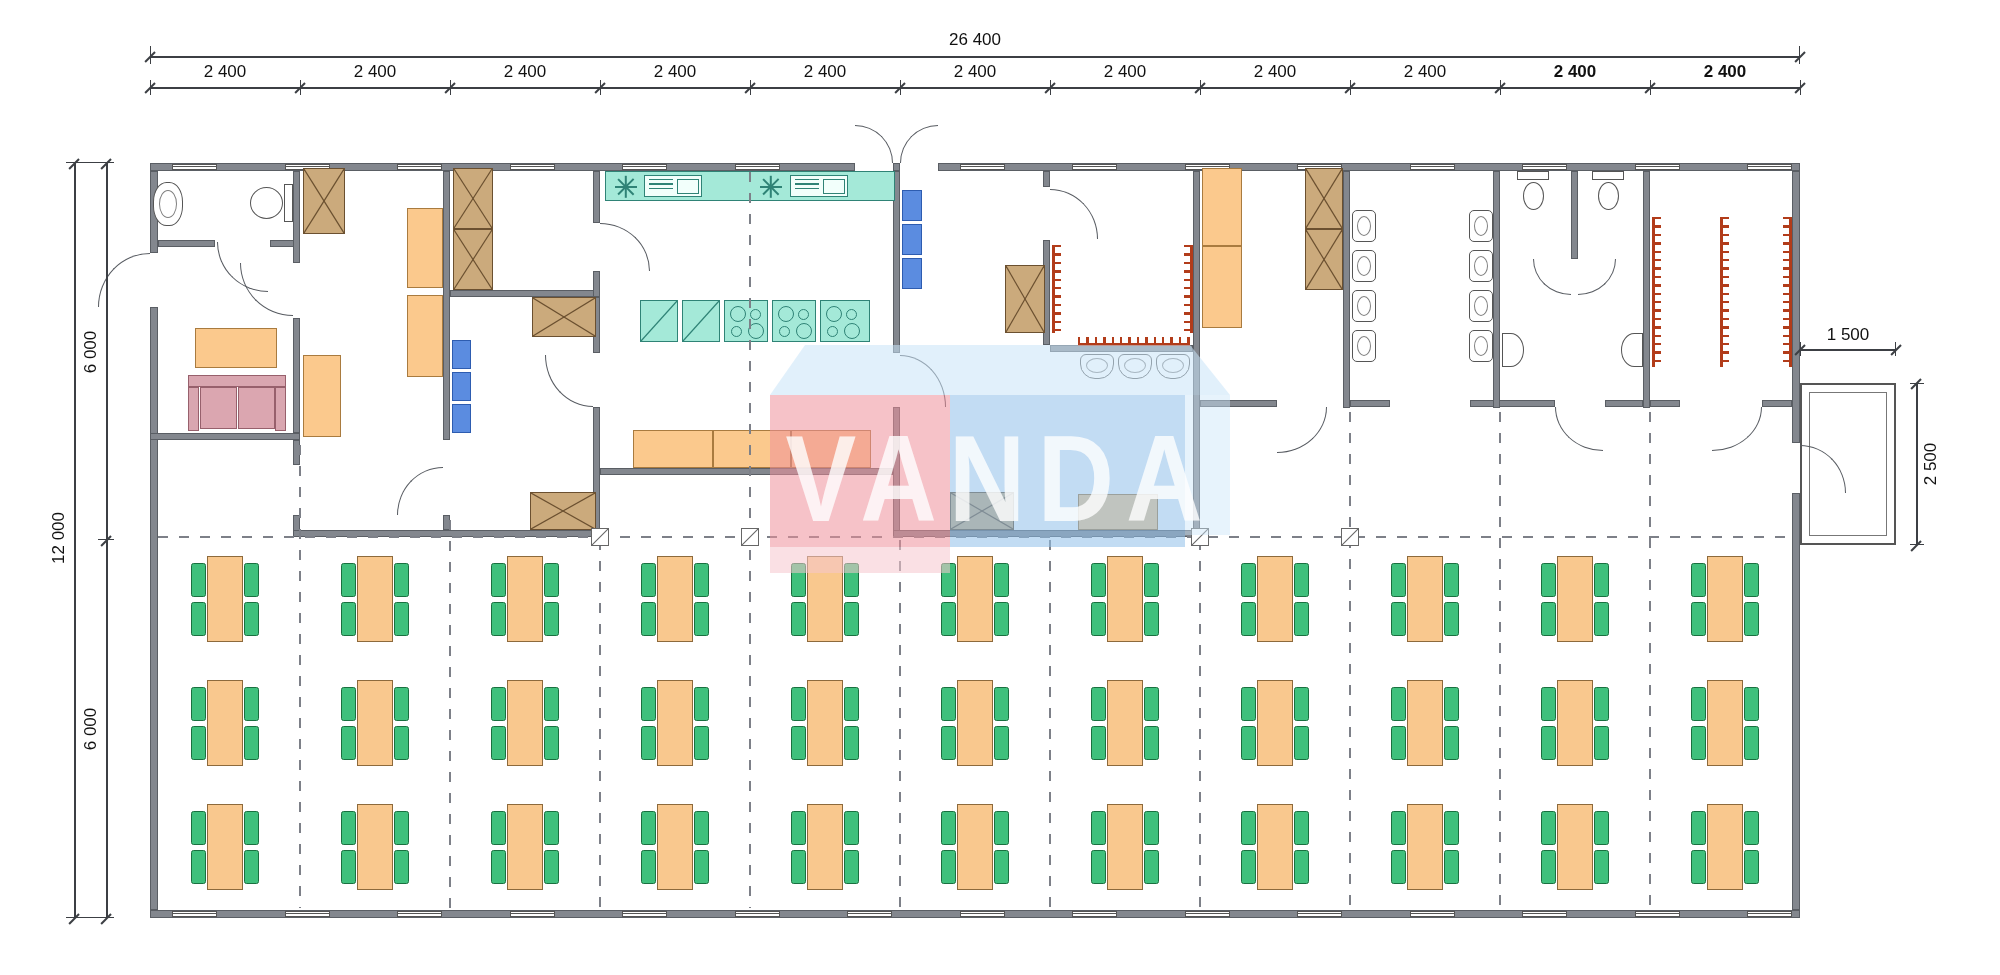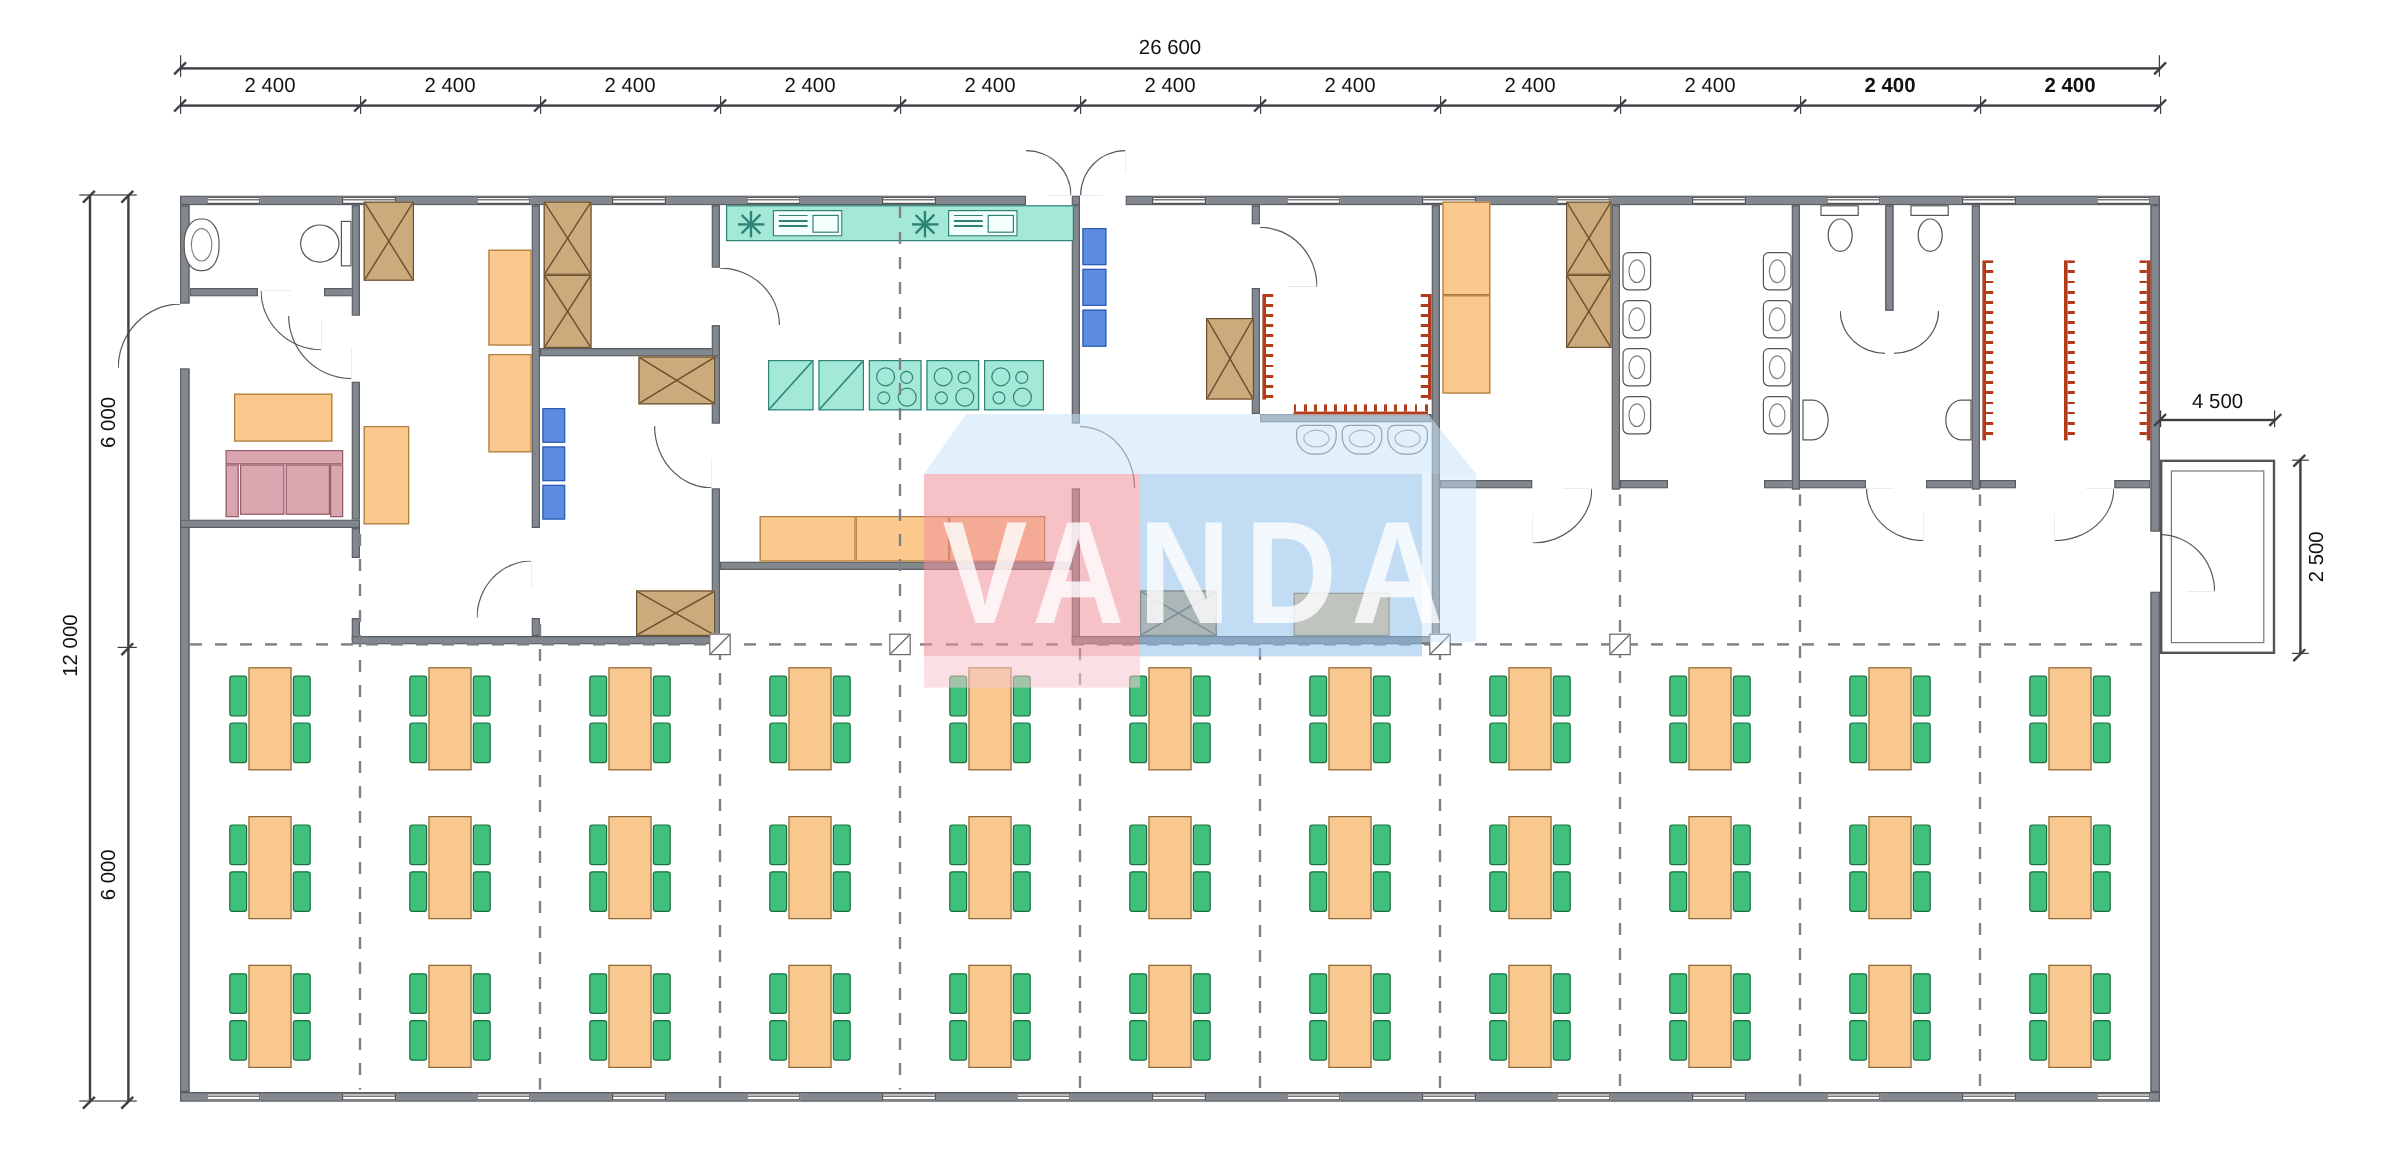--- a/index.html
+++ b/index.html
@@ -549,25 +549,25 @@
       <div class="a tick" style="left: 67px; top: 918px; width: 14px; height: 1.8px;"></div>
       <div class="a tick" style="left: 99px; top: 163px; width: 14px; height: 1.8px;"></div>
       <div class="a tick" style="left: 99px; top: 540px; width: 14px; height: 1.8px;"></div>
       <div class="a tick" style="left: 99px; top: 918px; width: 14px; height: 1.8px;"></div>
       <div class="a tick" style="left: 1793px; top: 349px; width: 14px; height: 1.8px;"></div>
       <div class="a tick" style="left: 1889px; top: 349px; width: 14px; height: 1.8px;"></div>
       <div class="a tick" style="left: 1909px; top: 383px; width: 14px; height: 1.8px;"></div>
       <div class="a tick" style="left: 1909px; top: 545px; width: 14px; height: 1.8px;"></div>
     </div>
 
-  <div class="a dtext" style="left:860px;top:31px;width:230px;height:20px;">26 600</div>
+  <div class="a dtext" style="left:860px;top:31px;width:230px;height:20px;">26 400</div>
   <div class="a dtext rot" style="left:10px;top:528px;width:100px;height:20px;">12 000</div>
   <div class="a dtext rot" style="left:42px;top:342px;width:100px;height:20px;">6 000</div>
   <div class="a dtext rot" style="left:42px;top:719px;width:100px;height:20px;">6 000</div>
-  <div class="a dtext" style="left:1791px;top:326px;width:114px;height:18px;">4 500</div>
+  <div class="a dtext" style="left:1791px;top:326px;width:114px;height:18px;">1 500</div>
   <div class="a dtext rot" style="left:1882px;top:454px;width:100px;height:20px;">2 500</div>
   <div id="seg-labels">
       <div class="a dtext" style="left: 150px; top: 63px; width: 150px; height: 18px;">2 400</div>
       <div class="a dtext" style="left: 300px; top: 63px; width: 150px; height: 18px;">2 400</div>
       <div class="a dtext" style="left: 450px; top: 63px; width: 150px; height: 18px;">2 400</div>
       <div class="a dtext" style="left: 600px; top: 63px; width: 150px; height: 18px;">2 400</div>
       <div class="a dtext" style="left: 750px; top: 63px; width: 150px; height: 18px;">2 400</div>
       <div class="a dtext" style="left: 900px; top: 63px; width: 150px; height: 18px;">2 400</div>
       <div class="a dtext" style="left: 1050px; top: 63px; width: 150px; height: 18px;">2 400</div>
       <div class="a dtext" style="left: 1200px; top: 63px; width: 150px; height: 18px;">2 400</div>

